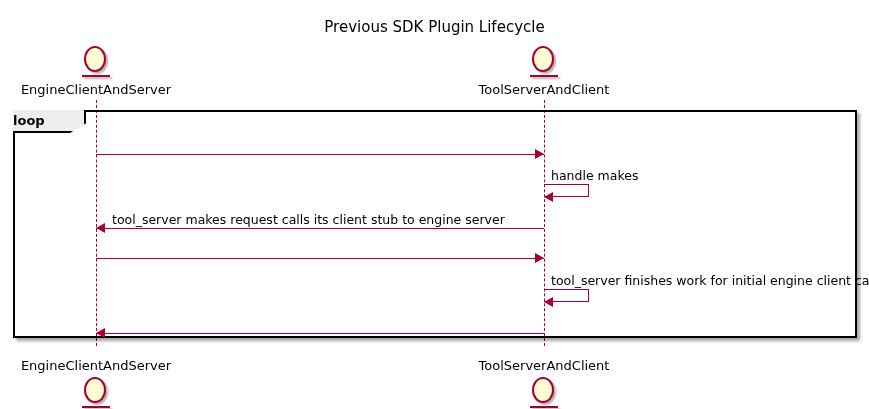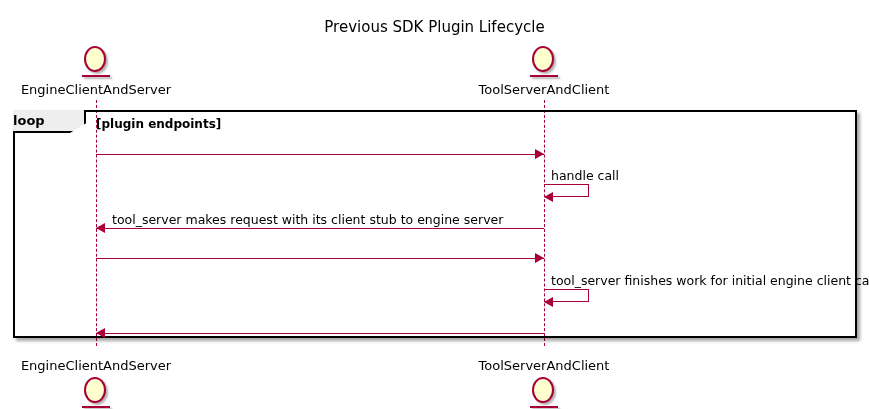--- a/index.html
+++ b/index.html
@@ -183,30 +183,29 @@
     </div>
   </div>
   <div class="participant-label" style="left:544px; top:76px;">ToolServerAndClient</div>
 
   <div class="lifeline" style="left:96px; top:94px; height:246px;"></div>
   <div class="lifeline" style="left:544px; top:94px; height:246px;"></div>
 
   <div class="frame" style="left:13px; top:104px; width:844px; height:228px;"></div>
   <div class="frame-tab" style="left:13px; top:104px; width:73px; height:23px;"></div>
   <div class="frame-tab-label" style="left:13px; top:107px;text-align:center;">loop</div>
-  <div class="frame-guard" style="left:96px; top:111px;">[plugin endpoints]</div>
 
   <div class="msg-line" style="left:96px; top:148px; width:448px;"></div>
   <div class="arrow-head arrow-right" style="left:535px; top:143px;"></div>
 
-  <div class="msg-label" style="left:551px; top:162px;">handle call</div>
+  <div class="msg-label" style="left:551px; top:162px;">handle makes</div>
   <div class="self-box" style="left:544px; top:178px; width:45px; height:13px;"></div>
   <div class="arrow-head arrow-left" style="left:544px; top:186px;"></div>
 
-  <div class="msg-label" style="left:112px; top:206px;">tool_server makes request with its client stub to engine server</div>
+  <div class="msg-label" style="left:112px; top:206px;">tool_server makes request calls its client stub to engine server</div>
   <div class="msg-line" style="left:96px; top:222px; width:448px;"></div>
   <div class="arrow-head arrow-left" style="left:96px; top:217px;"></div>
 
   <div class="msg-line" style="left:96px; top:252px; width:448px;"></div>
   <div class="arrow-head arrow-right" style="left:535px; top:247px;"></div>
 
   <div class="msg-label" style="left:551px; top:267px;">tool_server finishes work for initial engine client call</div>
   <div class="self-box" style="left:544px; top:283px; width:45px; height:13px;"></div>
   <div class="arrow-head arrow-left" style="left:544px; top:291px;"></div>
 

